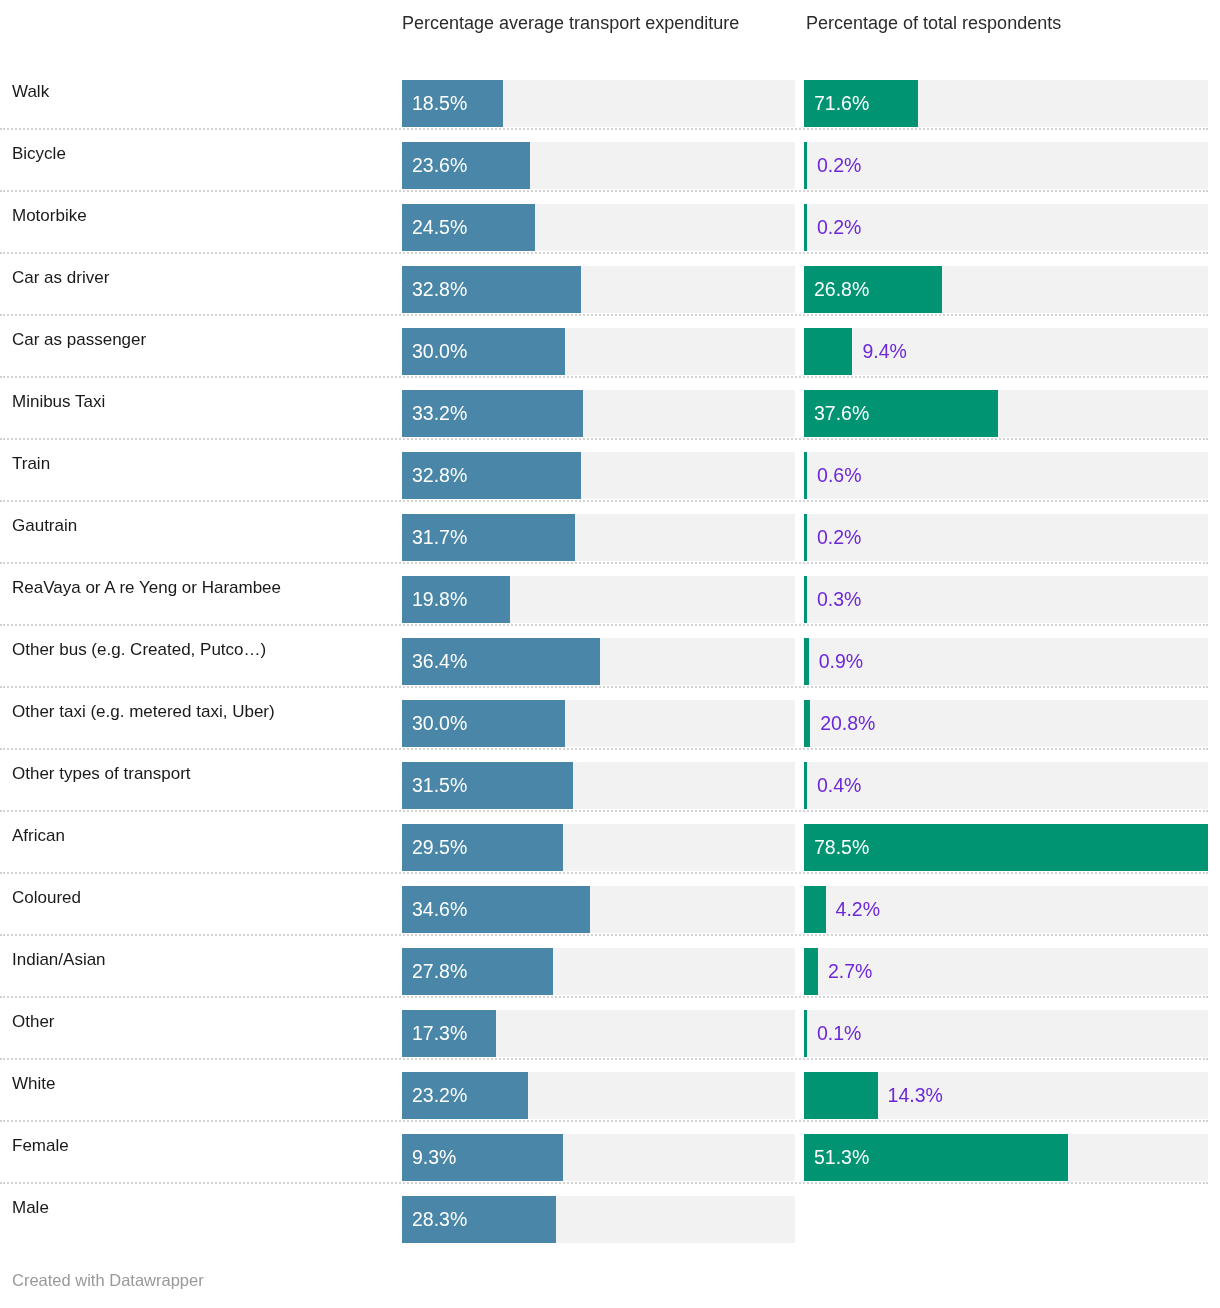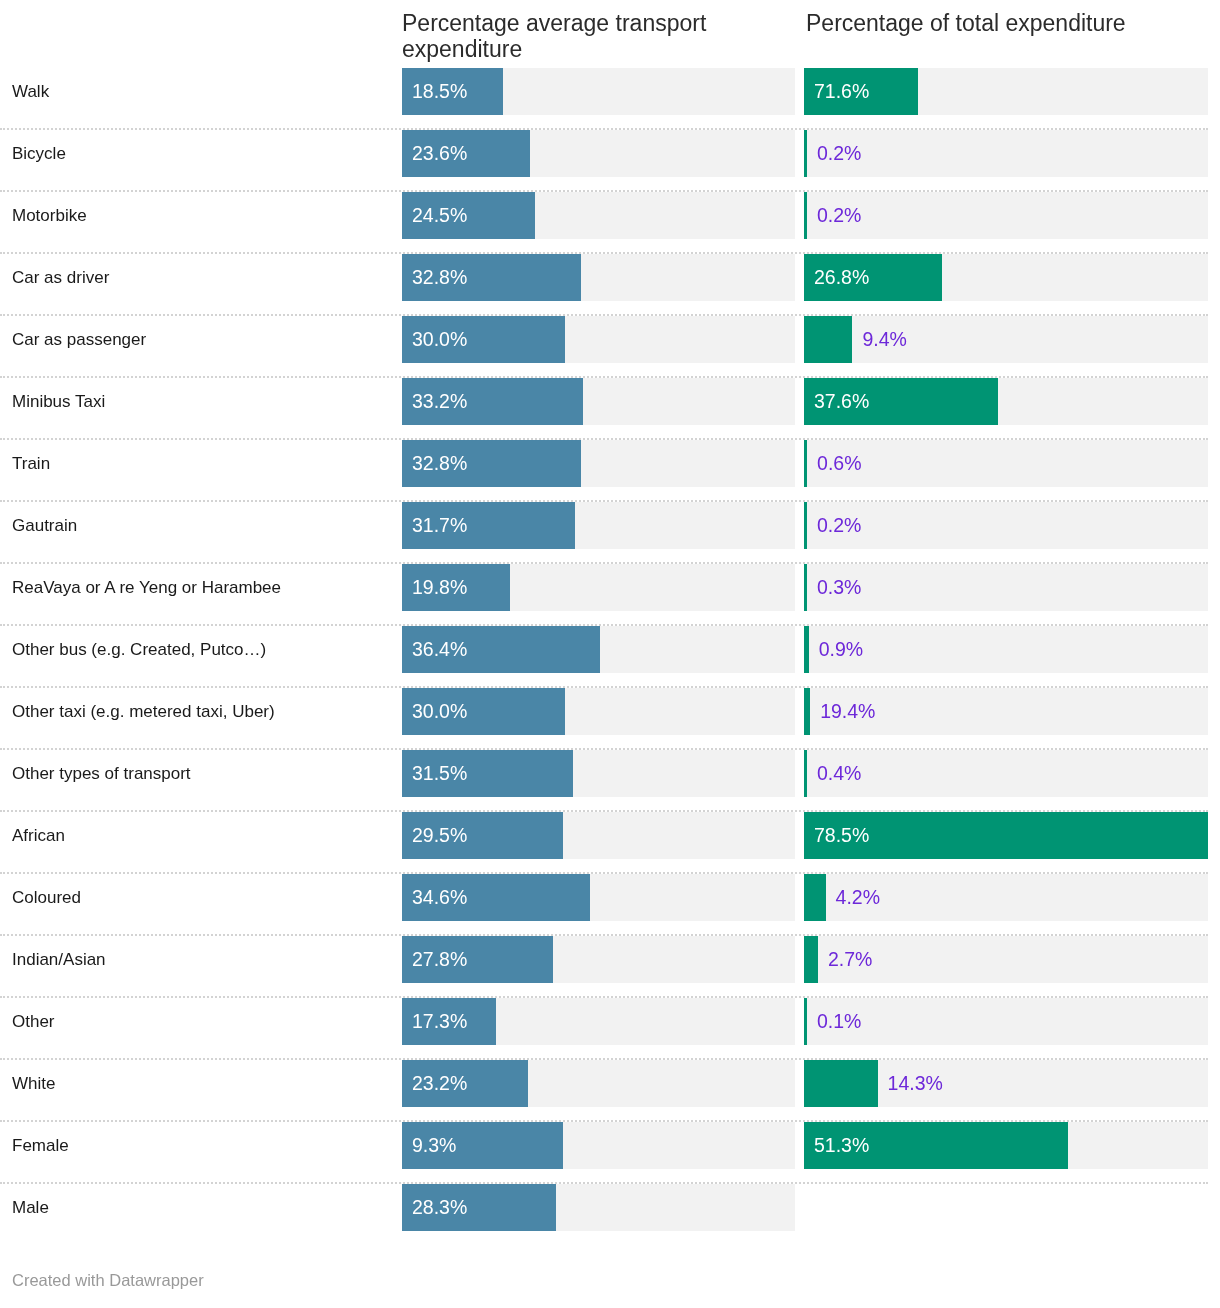--- a/index.html
+++ b/index.html
@@ -25,21 +25,21 @@
   .header-row {
     position: absolute;
     top: 0;
     left: 0;
     width: 1220px;
     height: 68px;
   }
   .col-header {
     position: absolute;
     top: 10px;
-    font-size: 23px;
+    font-size: 18px;
     line-height: 26px;
     color: #2b2b2b;
     font-weight: 400;
   }
   .col-header.c1 { left: 402px; width: 340px; }
   .col-header.c2 { left: 806px; width: 404px; }
 
   
   .rows {
     position: absolute;
@@ -69,21 +69,21 @@
     height: 47px;
     line-height: 47px;
     font-size: 17px;
     color: #1a1a1a;
     white-space: nowrap;
   }
 
   
   .cell {
     position: absolute;
-    top: 0;
+    top: 12px;
     height: 47px;
   }
   .cell.c1 { left: 402px; width: 393px; }
   .cell.c2 { left: 804px; width: 404px; }
 
   .track {
     position: absolute;
     inset: 0;
     background: #f2f2f2;
   }
@@ -123,21 +123,21 @@
     color: #999999;
   }
 </style>
 </head>
 <body>
 
 <div id="chart-root">
 
   <div class="header-row">
     <div class="col-header c1">Percentage average transport expenditure</div>
-    <div class="col-header c2">Percentage of total expenditure</div>
+    <div class="col-header c2">Percentage of total respondents</div>
   </div>
 
   <div class="rows" id="rows">
       <div class="row">
         <div class="row-label">Walk</div>
         <div class="cell c1">
           <div class="track"></div>
           <div class="bar blue" style="width: 100.699px;"></div>
           <div class="bar-value inside">18.5%</div>
         </div>
@@ -277,21 +277,21 @@
       <div class="row">
         <div class="row-label">Other taxi (e.g. metered taxi, Uber)</div>
         <div class="cell c1">
           <div class="track"></div>
           <div class="bar blue" style="width: 163.296px;"></div>
           <div class="bar-value inside">30.0%</div>
         </div>
         <div class="cell c2">
           <div class="track"></div>
           <div class="bar green" style="width: 6.1758px;"></div>
-          <div class="bar-value outside" style="left: 16.1758px;">19.4%</div>
+          <div class="bar-value outside" style="left: 16.1758px;">20.8%</div>
         </div>
         <div class="row-sep"></div>
       </div>
       <div class="row">
         <div class="row-label">Other types of transport</div>
         <div class="cell c1">
           <div class="track"></div>
           <div class="bar blue" style="width: 171.461px;"></div>
           <div class="bar-value inside">31.5%</div>
         </div>

